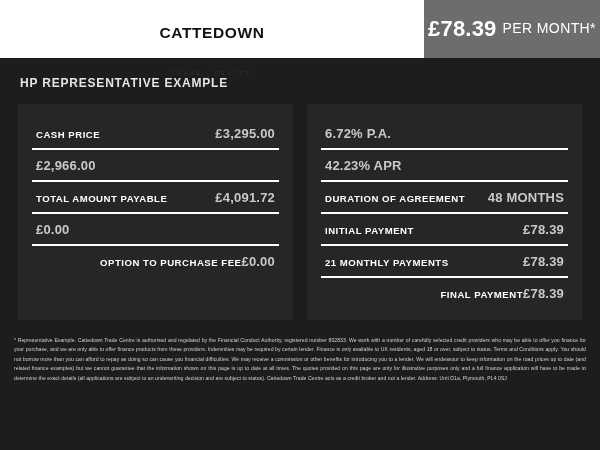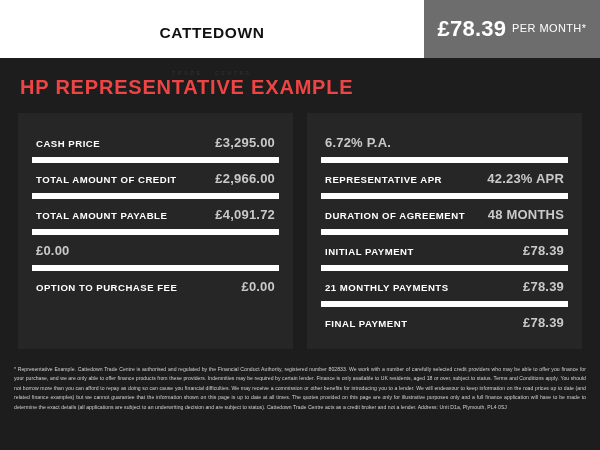--- a/index.html
+++ b/index.html
@@ -65,32 +65,32 @@
     justify-content: center;
     gap: 6px;
     color: #fff;
   }
   .price-amount {
     font-size: 22px;
     font-weight: bold;
     letter-spacing: 0.2px;
   }
   .price-period {
-    font-size: 11px;
+    font-size: 14px;
     letter-spacing: 0.4px;
     padding-bottom: 2px;
   }
 
   
   .title-bar {
     padding: 18px 0 10px 20px;
   }
   .title {
-    color: #ef4444;
-    font-size: 20px;
+    color: #e5e5e5;
+    font-size: 12px;
     font-weight: bold;
     letter-spacing: 0.8px;
   }
 
   
   .panels {
     display: flex;
     padding: 4px 18px 0 18px;
     gap: 0;
   }
@@ -99,23 +99,23 @@
     background: #262626;
     padding: 14px 14px 12px 14px;
   }
   .panel.left { margin-right: 7px; }
   .panel.right { margin-left: 7px; }
   .row {
     display: flex;
     justify-content: space-between;
     align-items: baseline;
     padding: 7.5px 4px;
-    border-bottom: 6px solid #ffffff;
-  }
-  .row:last-child { border-bottom: none; }
+    border-bottom: 2px solid #ffffff;
+  }
+  .row:last-child { border-bottom: none; justify-content: flex-end; }
   .row-label {
     color: #fff;
     font-size: 9.6px;
     font-weight: bold;
     letter-spacing: 0.5px;
   }
   .row-value {
     color: #c9c9c9;
     font-size: 13px;
     font-weight: bold;
@@ -162,42 +162,40 @@
   </div>
 
   <div class="panels">
 
     <div class="panel left">
       <div class="row">
         <span class="row-label">CASH PRICE</span>
         <span class="row-value">£3,295.00</span>
       </div>
       <div class="row">
-        <span class="row-label">TOTAL AMOUNT OF CREDIT</span>
         <span class="row-value">£2,966.00</span>
       </div>
       <div class="row">
         <span class="row-label">TOTAL AMOUNT PAYABLE</span>
         <span class="row-value">£4,091.72</span>
       </div>
       <div class="row">
         <span class="row-value">£0.00</span>
       </div>
       <div class="row">
         <span class="row-label">OPTION TO PURCHASE FEE</span>
         <span class="row-value">£0.00</span>
       </div>
     </div>
 
     <div class="panel right">
       <div class="row">
         <span class="row-value">6.72% P.A.</span>
       </div>
       <div class="row">
-        <span class="row-label">REPRESENTATIVE APR</span>
         <span class="row-value">42.23% APR</span>
       </div>
       <div class="row">
         <span class="row-label">DURATION OF AGREEMENT</span>
         <span class="row-value">48 MONTHS</span>
       </div>
       <div class="row">
         <span class="row-label">INITIAL PAYMENT</span>
         <span class="row-value">£78.39</span>
       </div>

